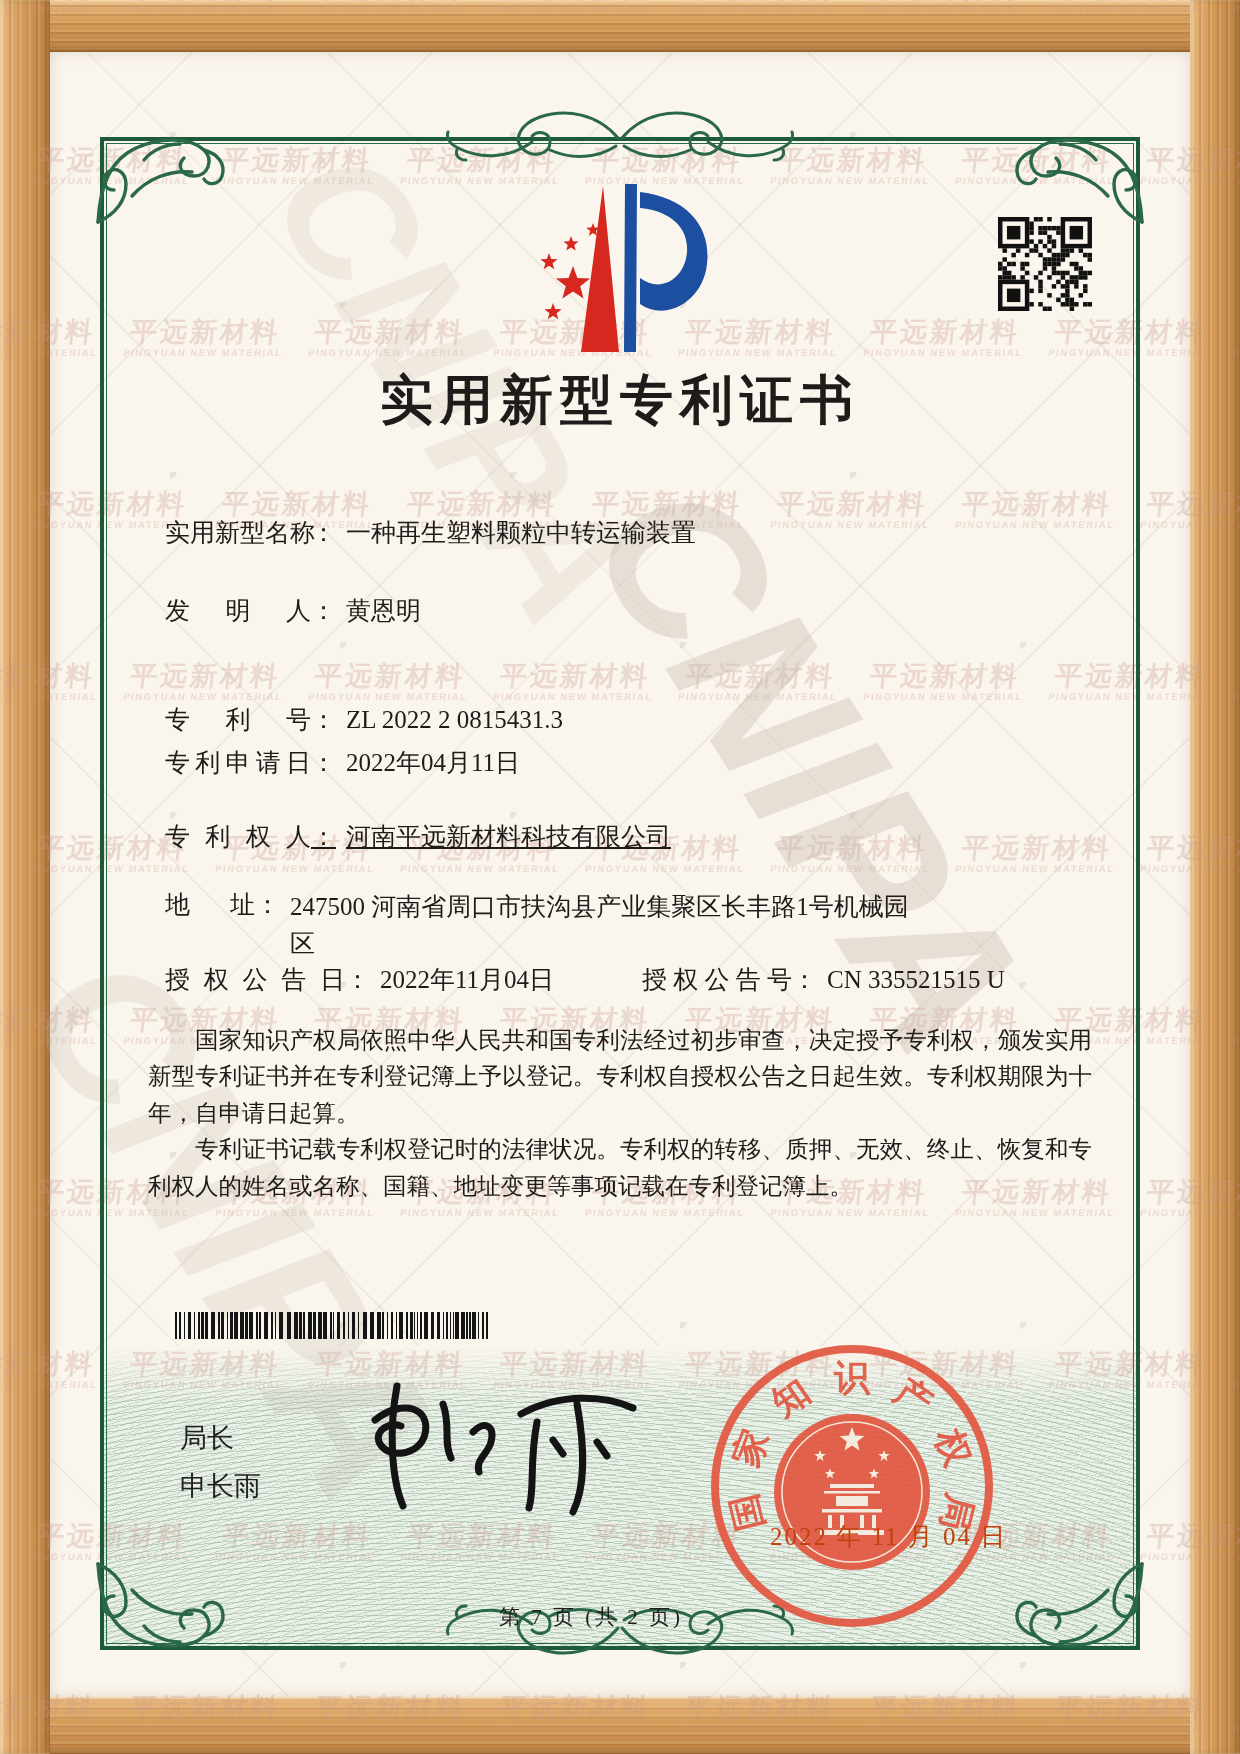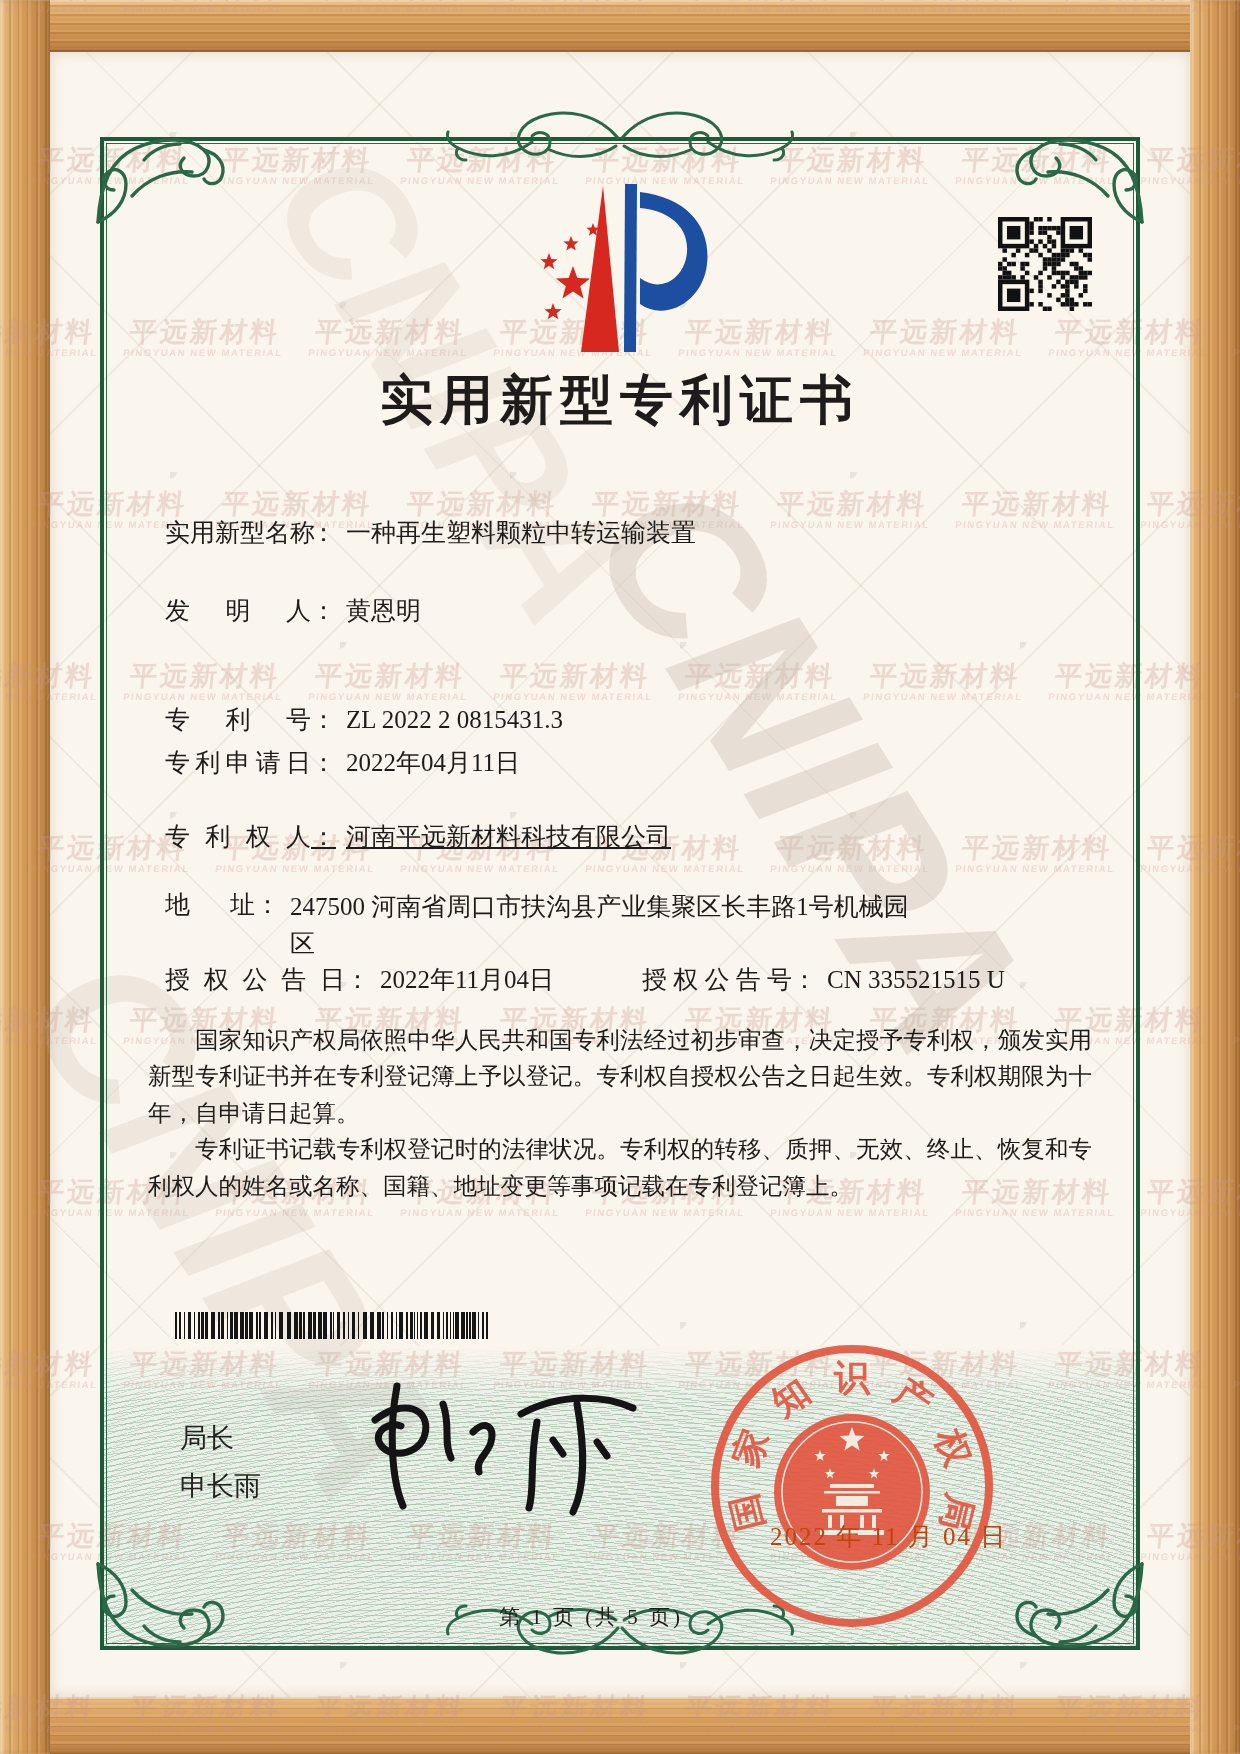--- a/index.html
+++ b/index.html
@@ -706,14 +706,14 @@
       <rect x="120" y="175" width="60" height="3.5"></rect>
       <rect x="126" y="181" width="4" height="13"></rect>
       <rect x="138" y="181" width="4" height="13"></rect>
       <rect x="158" y="181" width="4" height="13"></rect>
       <rect x="170" y="181" width="4" height="13"></rect>
       <rect x="118" y="196" width="64" height="5"></rect>
     </g>
   </svg>
   <div id="seal-date">2022 年 11 月 04 日</div>
 
-  <div id="page-no">第 1 页 (共 5 页)</div>
+  <div id="page-no">第 7 页 (共 2 页)</div>
 </div>
 
 </body></html>

